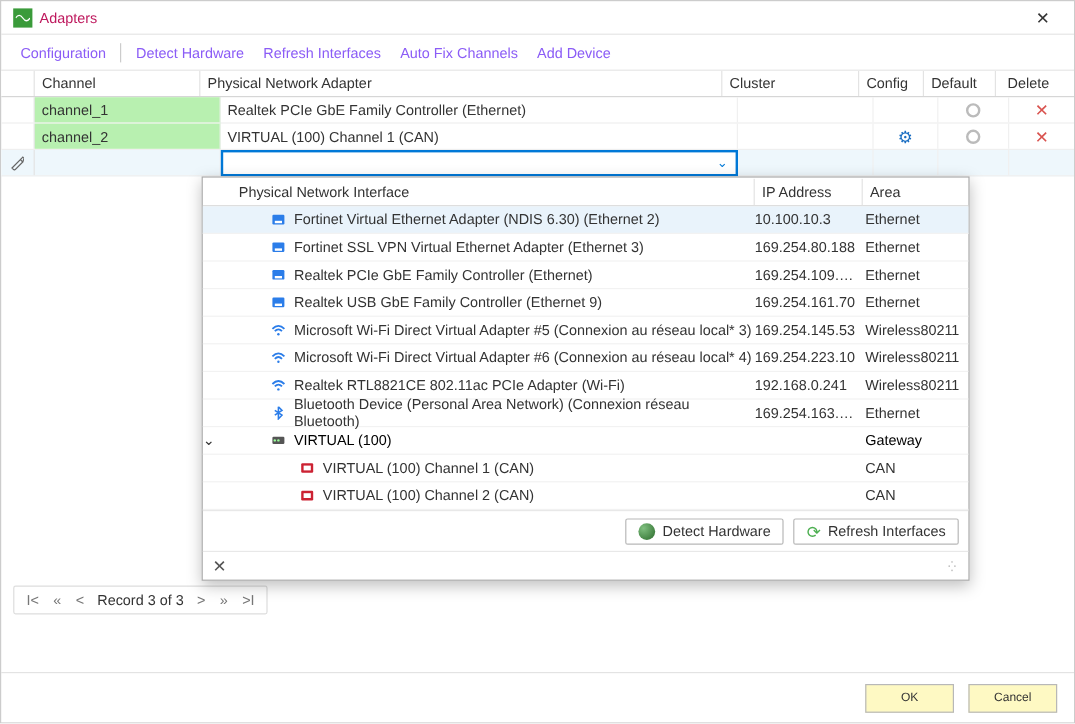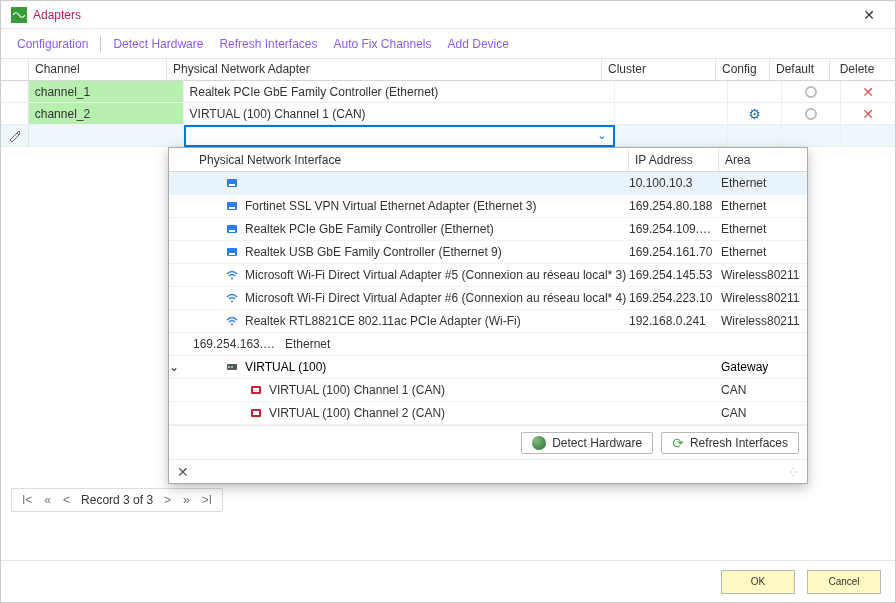--- a/index.html
+++ b/index.html
@@ -326,20 +326,21 @@
       <div id="popup-body">
           <div class="p-row sel">
             <div class="pc1"></div>
             <div class="pc-name">
               <span class="ic">
                 <svg width="12" height="12" viewBox="0 0 12 12">
                   <rect x="1" y="2" width="10" height="8" rx="1" fill="#2b7de9"></rect>
                   <rect x="3" y="7" width="6" height="2" fill="#fff"></rect>
                 </svg>
               </span>
+              <span class="lbl">Fortinet Virtual Ethernet Adapter (NDIS 6.30) (Ethernet 2)</span>
             </div>
             <div class="pc-ip">10.100.10.3</div>
             <div class="pc-type">Ethernet</div>
           </div>
           <div class="p-row">
             <div class="pc1"></div>
             <div class="pc-name">
               <span class="ic">
                 <svg width="12" height="12" viewBox="0 0 12 12">
                   <rect x="1" y="2" width="10" height="8" rx="1" fill="#2b7de9"></rect>
@@ -419,20 +420,28 @@
                   <circle cx="6" cy="9.5" r="1" fill="#2b7de9" stroke="none"></circle>
                 </svg>
               </span>
               <span class="lbl">Realtek RTL8821CE 802.11ac PCIe Adapter (Wi-Fi)</span>
             </div>
             <div class="pc-ip">192.168.0.241</div>
             <div class="pc-type">Wireless80211</div>
           </div>
           <div class="p-row">
             <div class="pc1"></div>
+            <div class="pc-name">
+              <span class="ic">
+                <svg width="10" height="12" viewBox="0 0 10 12" fill="none" stroke="#2b7de9" stroke-width="1.3">
+                  <path d="M5 1 L5 11 L8 8 L2 4 M5 1 L8 4 L2 8"></path>
+                </svg>
+              </span>
+              <span class="lbl">Bluetooth Device (Personal Area Network) (Connexion réseau Bluetooth)</span>
+            </div>
             <div class="pc-ip">169.254.163.…</div>
             <div class="pc-type">Ethernet</div>
           </div>
           <div class="p-row">
             <div class="pc1"><span class="expander">⌄</span></div>
             <div class="pc-name">
               <span class="ic">
                 <svg width="12" height="12" viewBox="0 0 12 12">
                   <rect x="1" y="3" width="10" height="6" rx="1" fill="#555"></rect>
                   <circle cx="3" cy="6" r="1" fill="#9f9"></circle>

